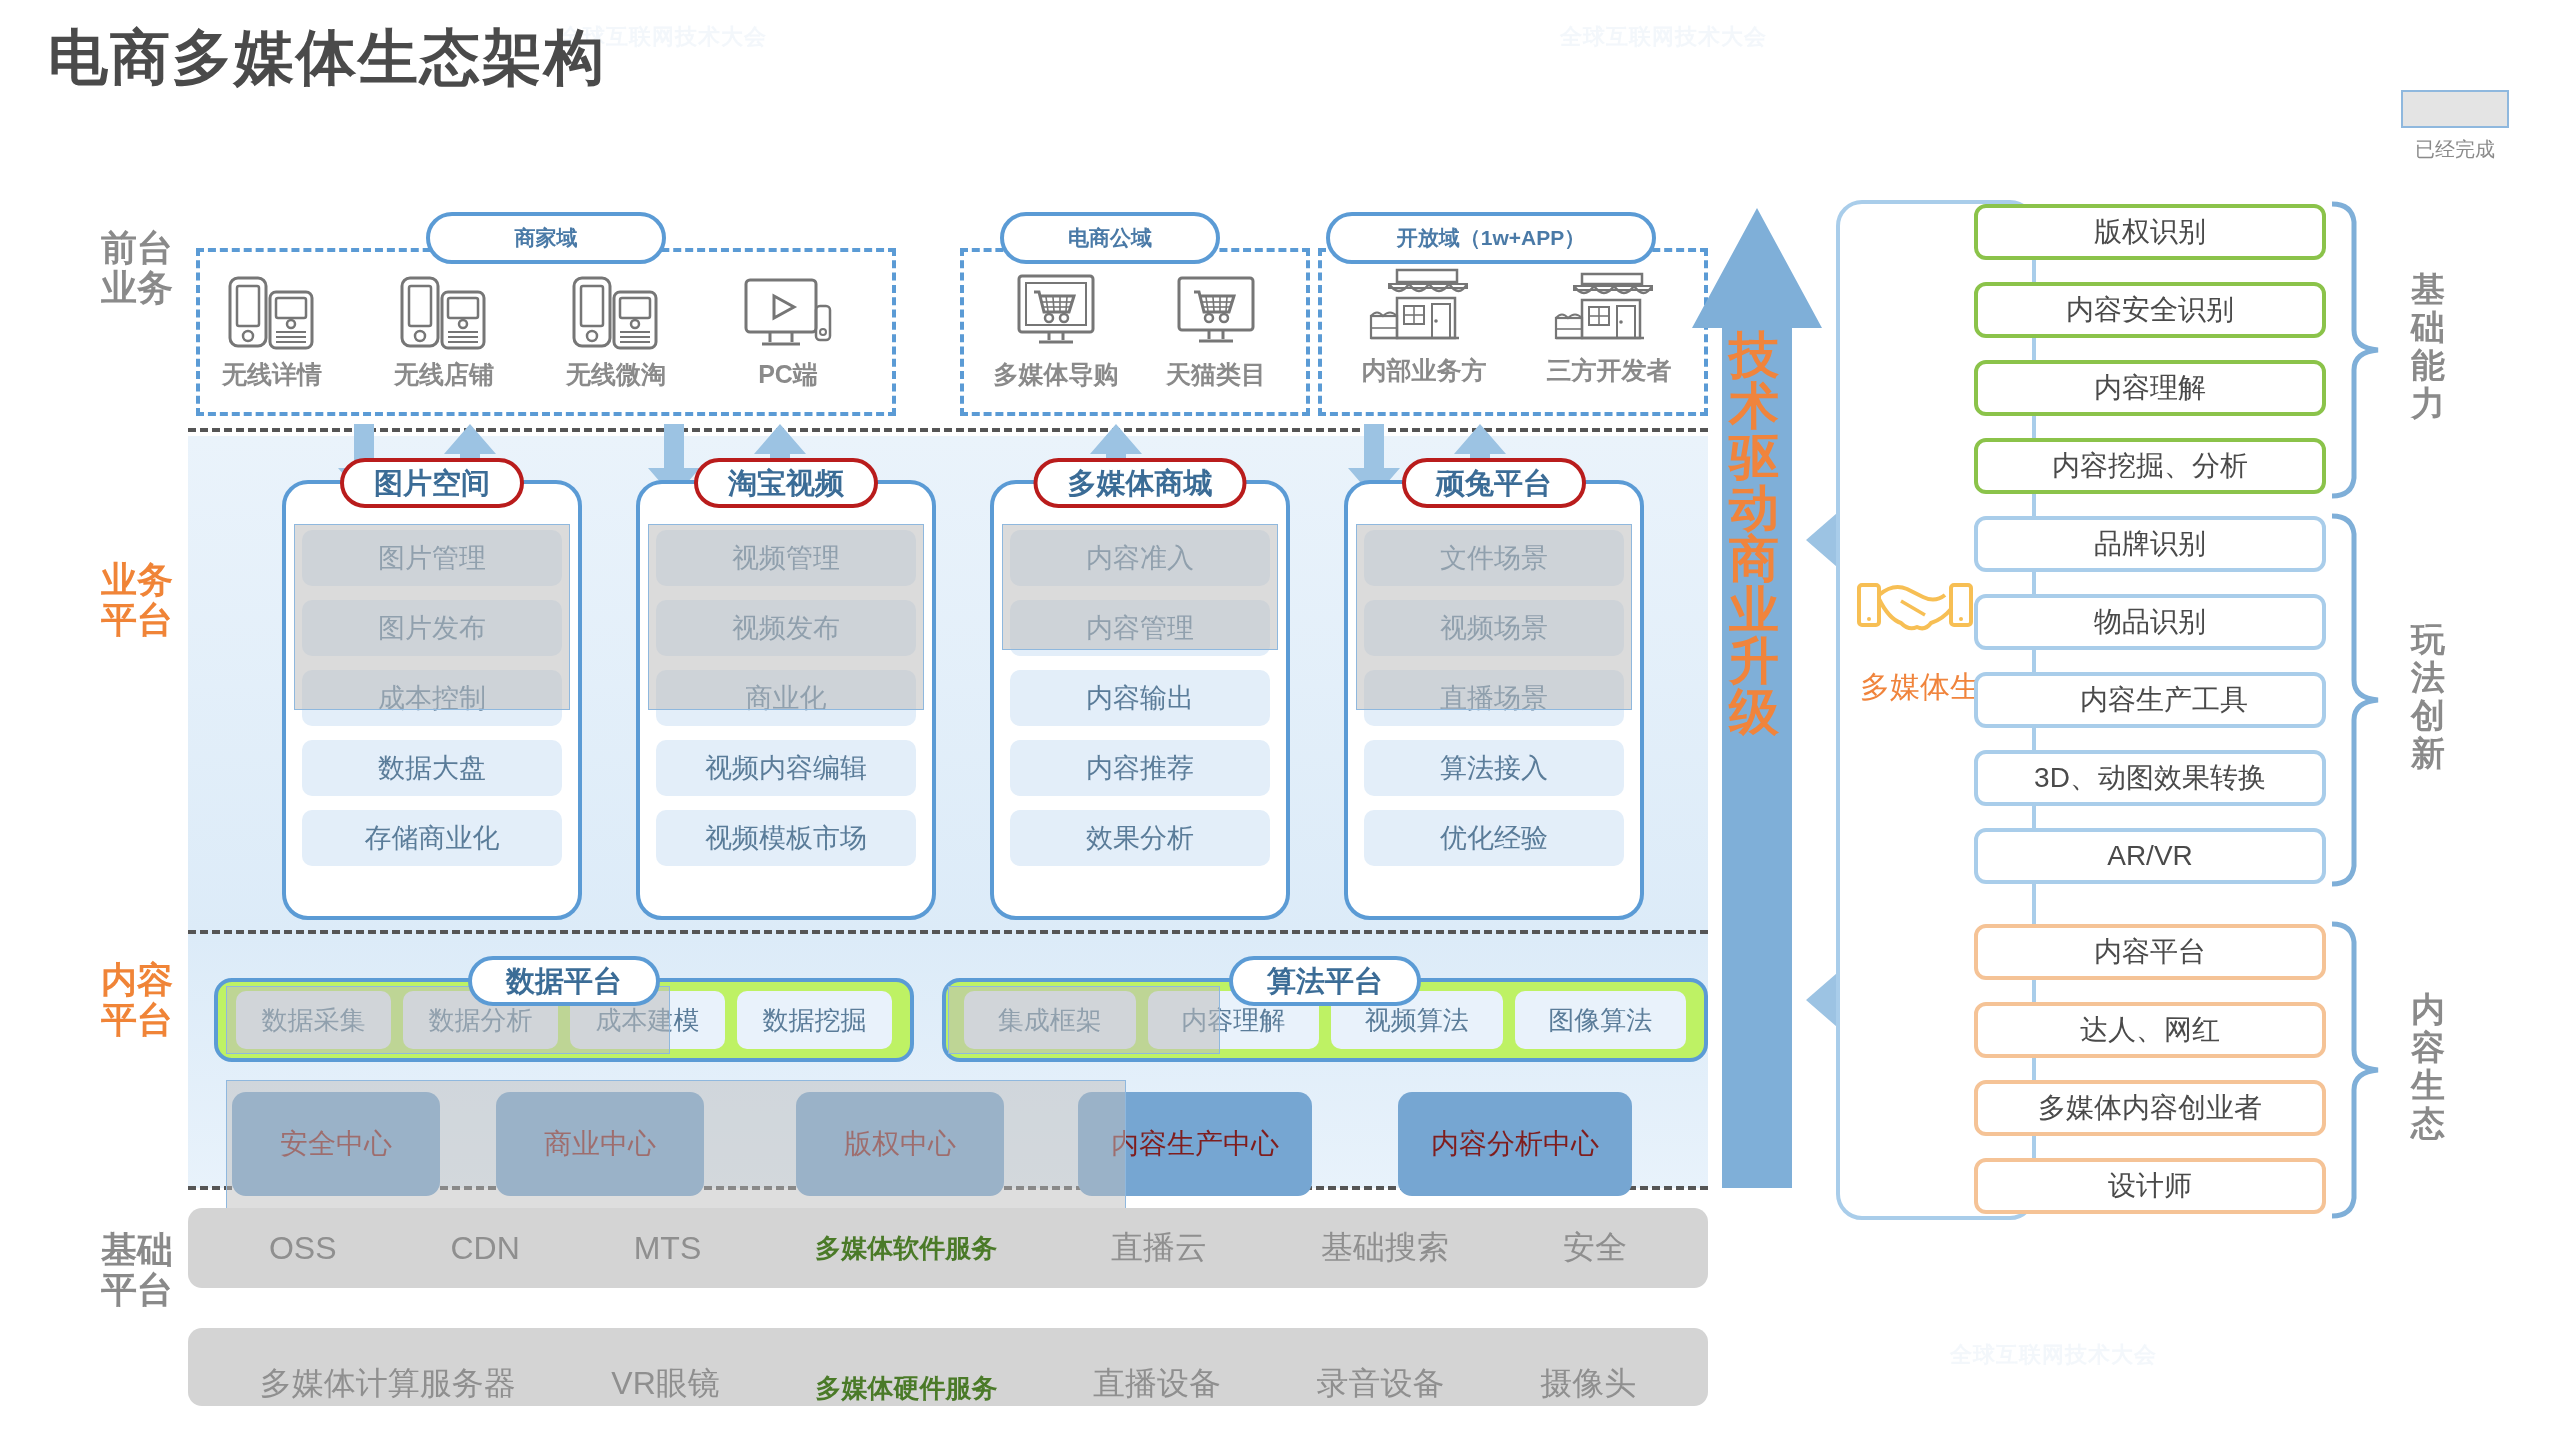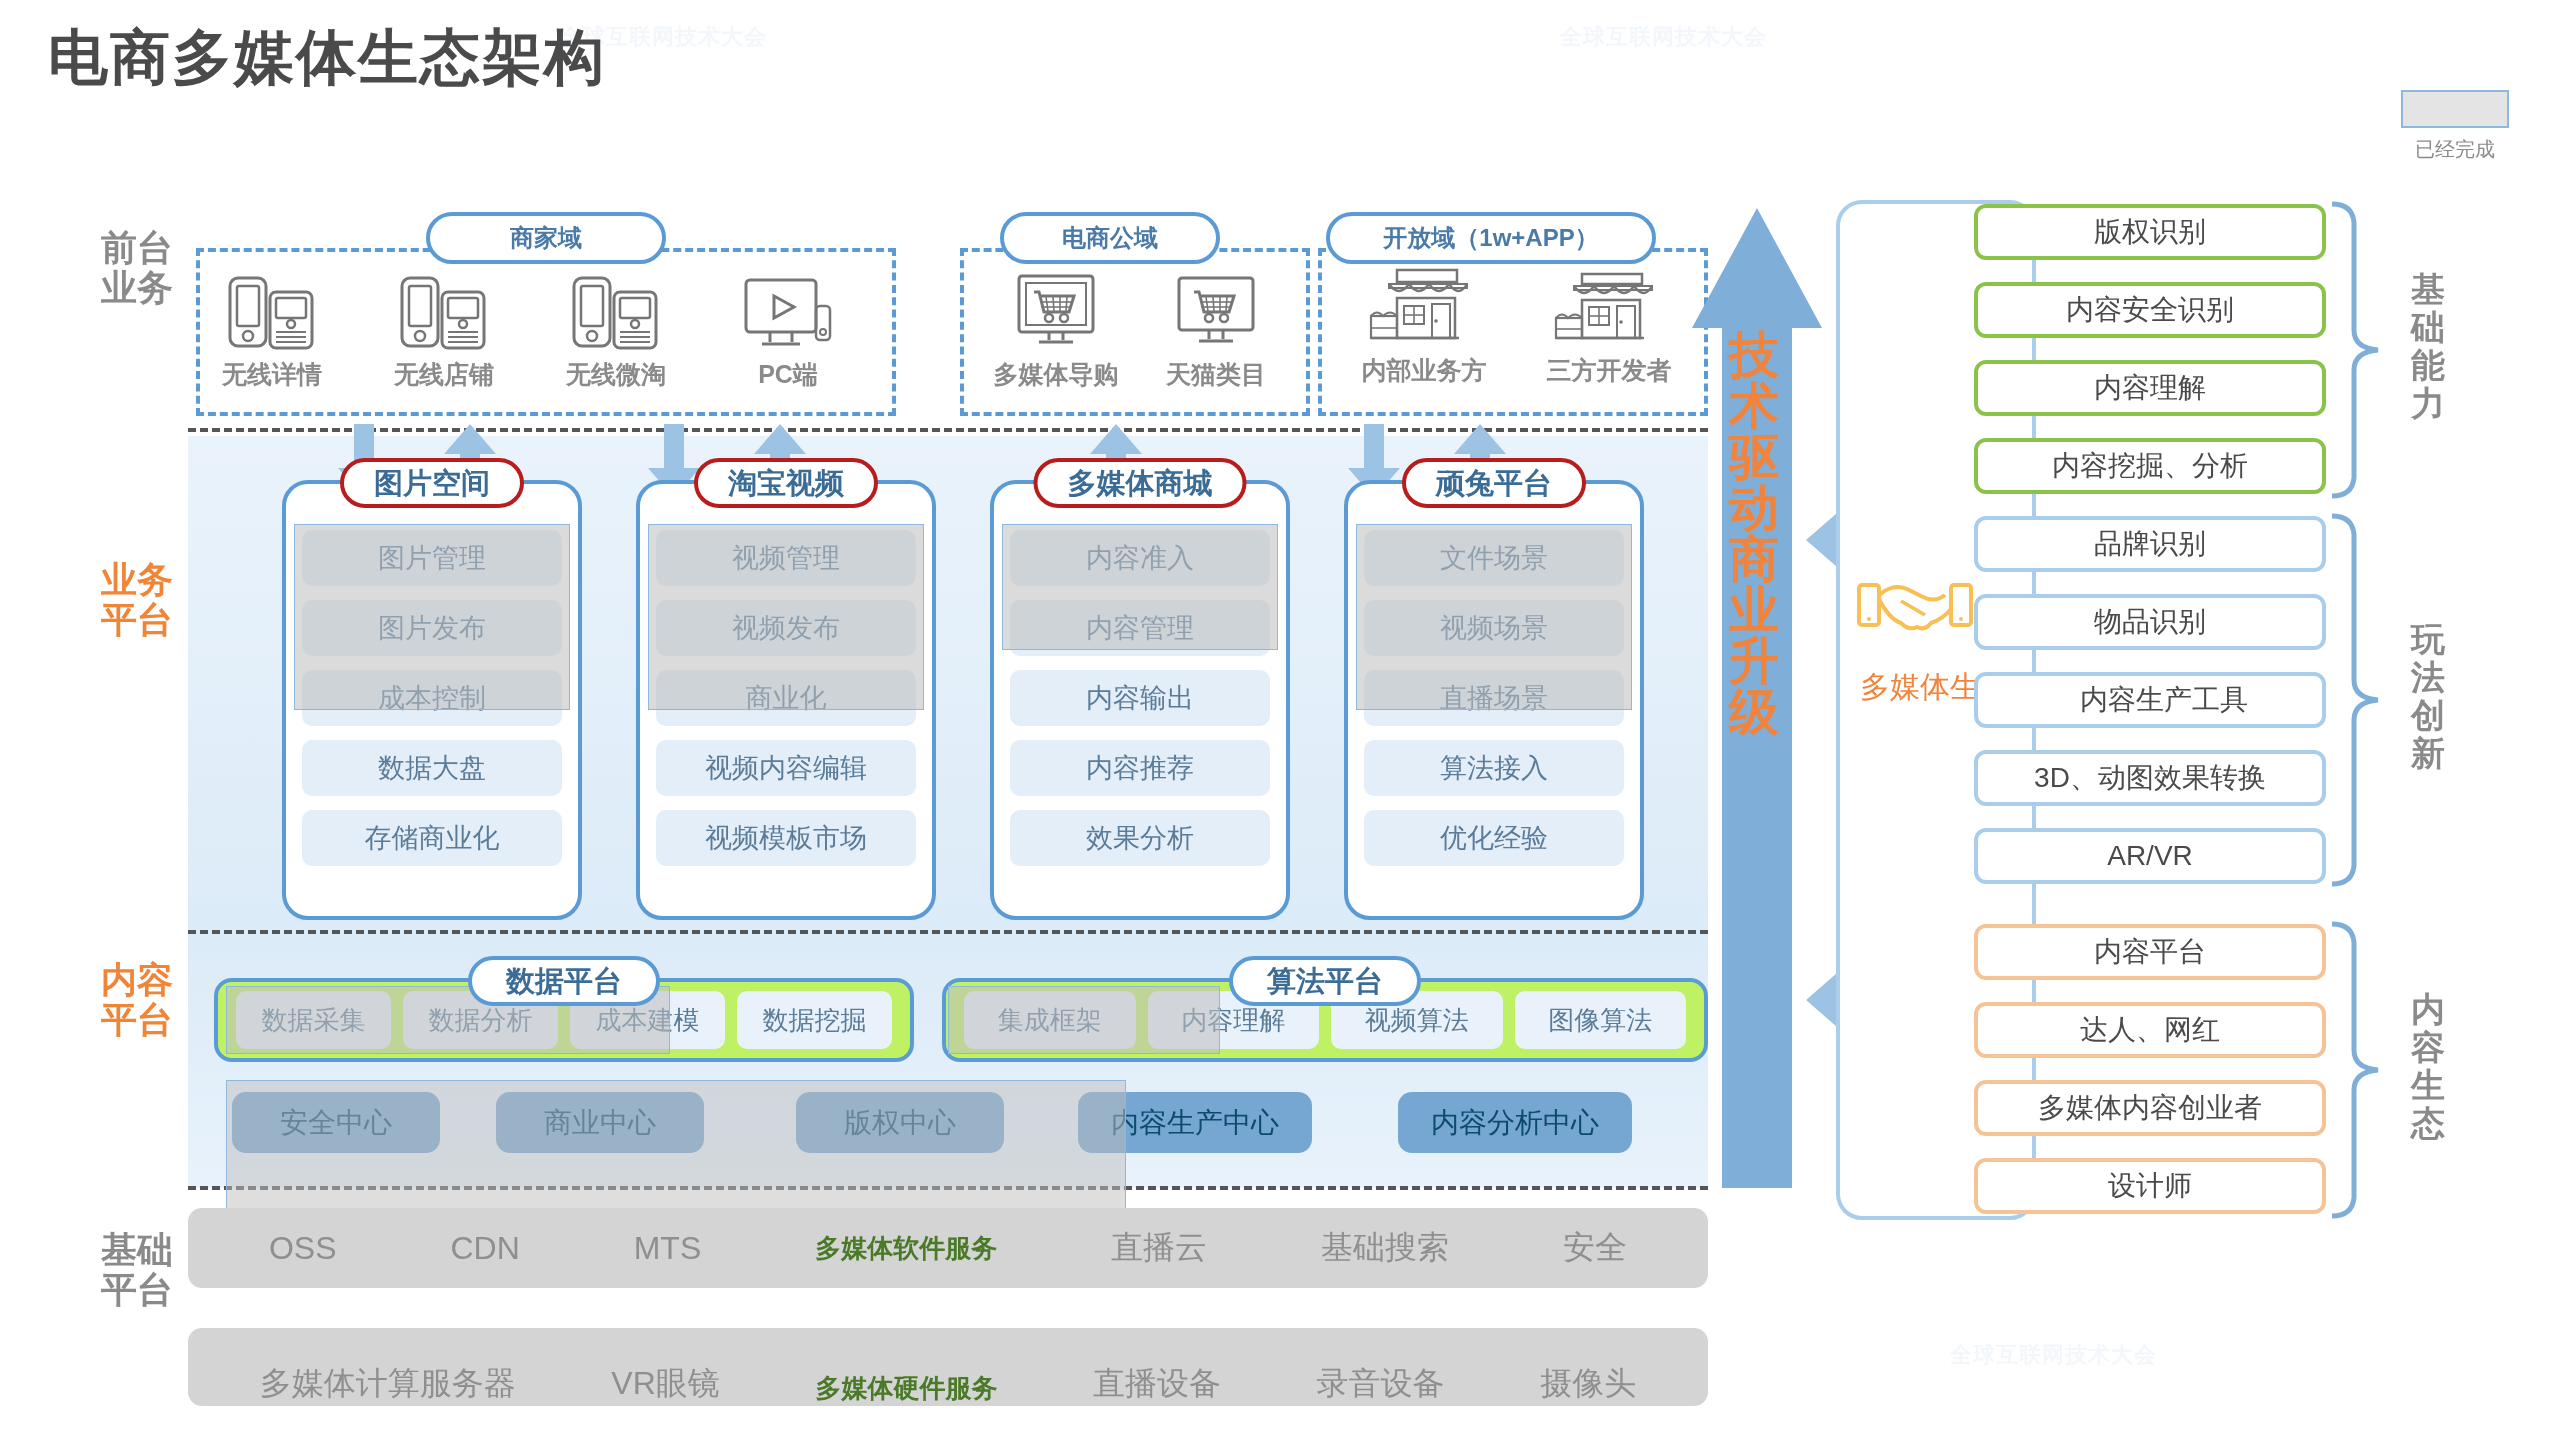--- a/index.html
+++ b/index.html
@@ -57,21 +57,21 @@
     border: 4px dashed #5b9bd5;
     background: transparent;
   }
   .domain-pill {
     position: absolute;
     background: #ffffff;
     border: 4px solid #5b9bd5;
     border-radius: 28px;
     height: 52px; line-height: 44px;
     text-align: center;
-    font-size: 24px; font-weight: bold; color: #4a7aa7;
+    font-size: 21px; font-weight: bold; color: #4a7aa7;
     z-index: 5; white-space: nowrap;
   }
   .dev-row { position: absolute; display: flex; }
   .dev {
     width: 120px; text-align: center;
   }
   .dev .ico { height: 82px; display: flex; align-items: flex-end; justify-content: center; }
   .dev .nm { margin-top: 6px; font-size: 25px; color: #8a8a8a; font-weight: bold; }
 
   
@@ -108,22 +108,22 @@
     height: 50px; line-height: 42px; padding: 0 34px;
     font-size: 29px; font-weight: bold; color: #3b6c96; white-space: nowrap; z-index: 3;
   }
   .plat-box .chip {
     flex: 1; margin: 0 6px; height: 58px; line-height: 58px; text-align: center;
     background: #e9f2fb; border-radius: 10px; font-size: 26px; color: #5a7c99;
   }
 
   
   .center-block {
-    position: absolute; height: 61px; border-radius: 14px;
-    background: #76a6d2; color: #0c4a6e;
+    position: absolute; height: 104px; border-radius: 14px;
+    background: #76a6d2; color: #7f1d1d;
     display: flex; align-items: center; justify-content: center;
     font-size: 28px;
   }
 
   
   .base-row {
     position: absolute; left: 188px; width: 1520px; height: 80px;
     background: #d4d4d4; border-radius: 14px;
     display: flex; align-items: center; justify-content: space-around;
     padding: 0 24px;

